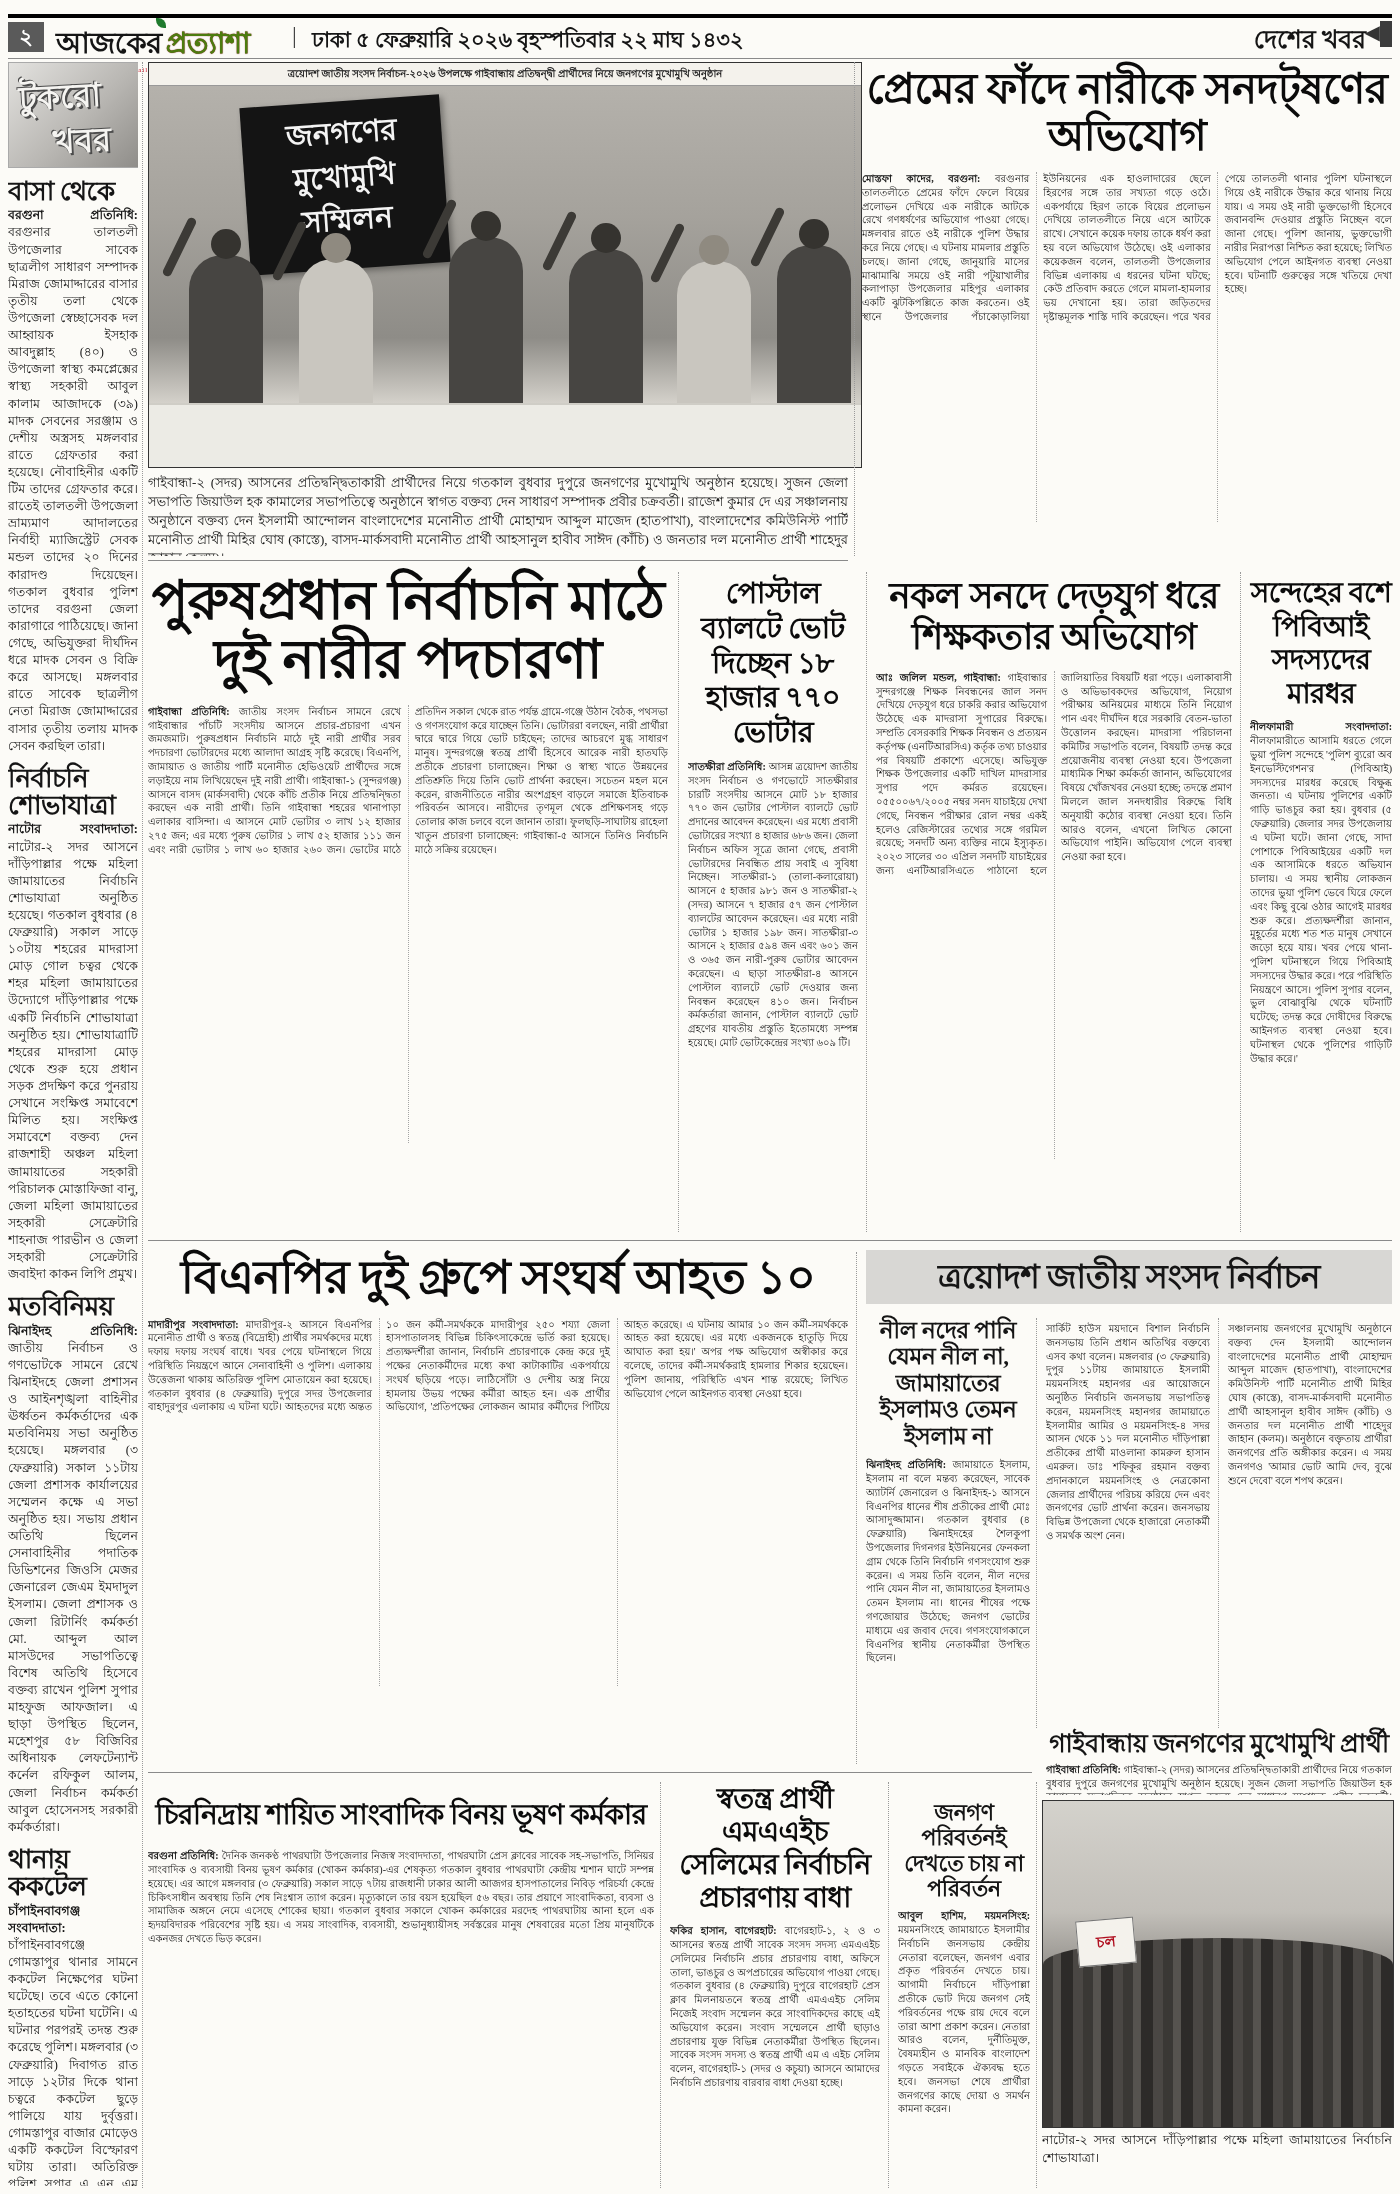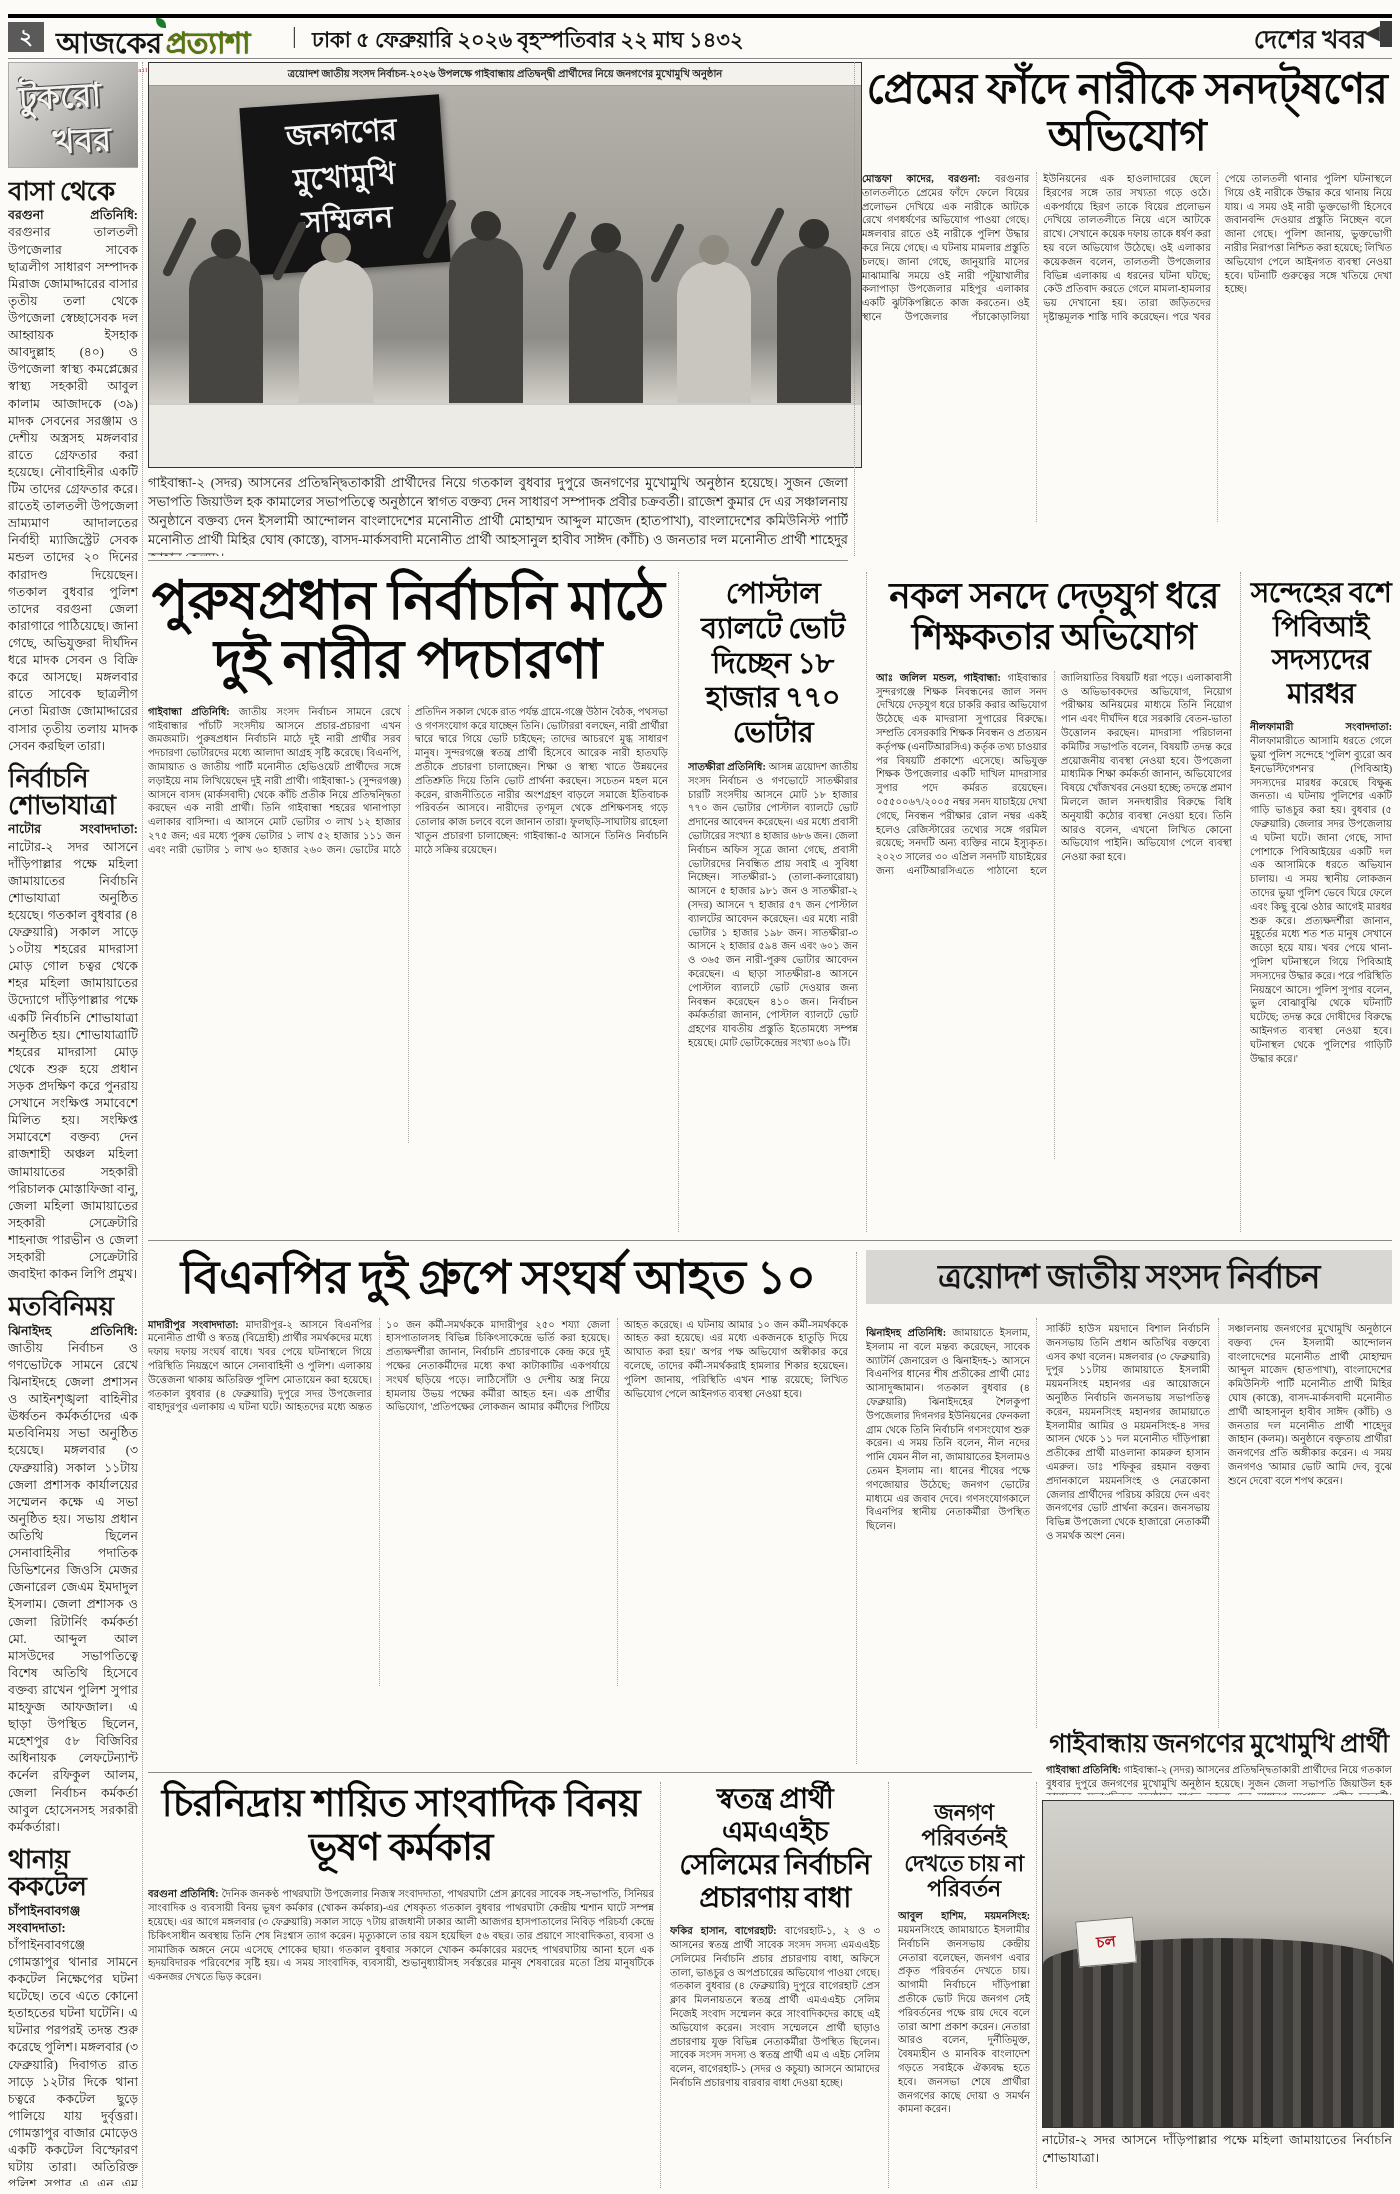--- a/index.html
+++ b/index.html
@@ -170,20 +170,21 @@
     <div class="hl" style="font-size:46px;line-height:1.12;">বিএনপির দুই গ্রুপে সংঘর্ষ আহত ১০</div>
     <div class="art-body cols3" style="height:368px;margin-top:14px;">
       <span class="byline">মাদারীপুর সংবাদদাতা:</span> <span>মাদারীপুর-২ আসনে বিএনপির মনোনীত প্রার্থী ও স্বতন্ত্র (বিদ্রোহী) প্রার্থীর সমর্থকদের মধ্যে দফায় দফায় সংঘর্ষ বাধে। খবর পেয়ে ঘটনাস্থলে গিয়ে পরিস্থিতি নিয়ন্ত্রণে আনে সেনাবাহিনী ও পুলিশ। এলাকায় উত্তেজনা থাকায় অতিরিক্ত পুলিশ মোতায়েন করা হয়েছে। গতকাল বুধবার (৪ ফেব্রুয়ারি) দুপুরে সদর উপজেলার বাহাদুরপুর এলাকায় এ ঘটনা ঘটে। আহতদের মধ্যে অন্তত ১০ জন কর্মী-সমর্থককে মাদারীপুর ২৫০ শয্যা জেলা হাসপাতালসহ বিভিন্ন চিকিৎসাকেন্দ্রে ভর্তি করা হয়েছে। প্রত্যক্ষদর্শীরা জানান, নির্বাচনি প্রচারণাকে কেন্দ্র করে দুই পক্ষের নেতাকর্মীদের মধ্যে কথা কাটাকাটির একপর্যায়ে সংঘর্ষ ছড়িয়ে পড়ে। লাঠিসোঁটা ও দেশীয় অস্ত্র নিয়ে হামলায় উভয় পক্ষের কর্মীরা আহত হন। এক প্রার্থীর অভিযোগ, 'প্রতিপক্ষের লোকজন আমার কর্মীদের পিটিয়ে আহত করেছে। এ ঘটনায় আমার ১০ জন কর্মী-সমর্থককে আহত করা হয়েছে। এর মধ্যে একজনকে হাতুড়ি দিয়ে আঘাত করা হয়।' অপর পক্ষ অভিযোগ অস্বীকার করে বলেছে, তাদের কর্মী-সমর্থকরাই হামলার শিকার হয়েছেন। পুলিশ জানায়, পরিস্থিতি এখন শান্ত রয়েছে; লিখিত অভিযোগ পেলে আইনগত ব্যবস্থা নেওয়া হবে।</span>
     </div>
   </div>
   <div class="vdot" style="left:856px;top:1252px;height:512px;"></div>
 
   <div class="band">ত্রয়োদশ জাতীয় সংসদ নির্বাচন</div>
 
   <div class="abs" style="left:866px;top:1318px;width:164px;height:474px;">
+    <div class="subhl" style="font-size:23px;">নীল নদের পানি যেমন নীল না, জামায়াতের ইসলামও তেমন ইসলাম না</div>
     <div class="art-body" style="height:344px;margin-top:8px;">
       <span class="byline">ঝিনাইদহ প্রতিনিধি:</span> <span>জামায়াতে ইসলাম, ইসলাম না বলে মন্তব্য করেছেন, সাবেক অ্যাটর্নি জেনারেল ও ঝিনাইদহ-১ আসনে বিএনপির ধানের শীষ প্রতীকের প্রার্থী মোঃ আসাদুজ্জামান। গতকাল বুধবার (৪ ফেব্রুয়ারি) ঝিনাইদহের শৈলকুপা উপজেলার দিগনগর ইউনিয়নের ফেনকলা গ্রাম থেকে তিনি নির্বাচনি গণসংযোগ শুরু করেন। এ সময় তিনি বলেন, নীল নদের পানি যেমন নীল না, জামায়াতের ইসলামও তেমন ইসলাম না। ধানের শীষের পক্ষে গণজোয়ার উঠেছে; জনগণ ভোটের মাধ্যমে এর জবাব দেবে। গণসংযোগকালে বিএনপির স্থানীয় নেতাকর্মীরা উপস্থিত ছিলেন।</span>
     </div>
   </div>
   <div class="vdot" style="left:1036px;top:1318px;height:410px;"></div>
   <div class="abs art-body" style="left:1046px;top:1322px;width:164px;height:400px;">
     <span>সার্কিট হাউস ময়দানে বিশাল নির্বাচনি জনসভায় তিনি প্রধান অতিথির বক্তব্যে এসব কথা বলেন। মঙ্গলবার (৩ ফেব্রুয়ারি) দুপুর ১১টায় জামায়াতে ইসলামী ময়মনসিংহ মহানগর এর আয়োজনে অনুষ্ঠিত নির্বাচনি জনসভায় সভাপতিত্ব করেন, ময়মনসিংহ মহানগর জামায়াতে ইসলামীর আমির ও ময়মনসিংহ-৪ সদর আসন থেকে ১১ দল মনোনীত দাঁড়িপাল্লা প্রতীকের প্রার্থী মাওলানা কামরুল হাসান এমরুল। ডাঃ শফিকুর রহমান বক্তব্য প্রদানকালে ময়মনসিংহ ও নেত্রকোনা জেলার প্রার্থীদের পরিচয় করিয়ে দেন এবং জনগণের ভোট প্রার্থনা করেন। জনসভায় বিভিন্ন উপজেলা থেকে হাজারো নেতাকর্মী ও সমর্থক অংশ নেন।</span>
   </div>
   <div class="vdot" style="left:1218px;top:1318px;height:410px;"></div>
   <div class="abs art-body" style="left:1228px;top:1322px;width:164px;height:400px;">
@@ -193,21 +194,21 @@
   <div class="abs" style="left:1046px;top:1730px;width:346px;height:66px;">
     <div class="subhl" style="font-size:25px;">গাইবান্ধায় জনগণের মুখোমুখি প্রার্থী</div>
     <div class="art-body" style="height:32px;margin-top:4px;">
       <span class="byline">গাইবান্ধা প্রতিনিধি:</span> <span>গাইবান্ধা-২ (সদর) আসনের প্রতিদ্বন্দ্বিতাকারী প্রার্থীদের নিয়ে গতকাল বুধবার দুপুরে জনগণের মুখোমুখি অনুষ্ঠান হয়েছে। সুজন জেলা সভাপতি জিয়াউল হক কামালের সভাপতিত্বে অনুষ্ঠানে স্বাগত বক্তব্য দেন সাধারণ সম্পাদক প্রবীর চক্রবর্তী। রাজেশ কুমার দে এর</span>
     </div>
   </div>
 
   <div class="hrule thin" style="left:148px;width:884px;top:1772px;"></div>
 
   <div class="abs" style="left:148px;top:1782px;width:506px;height:406px;">
-    <div class="hl" style="font-size:38px;line-height:1.15;">চিরনিদ্রায় শায়িত সাংবাদিক বিনয় ভূষণ কর্মকার</div>
+    <div class="hl" style="font-size:28px;line-height:1.15;margin-top:17px;">চিরনিদ্রায় শায়িত সাংবাদিক বিনয় ভূষণ কর্মকার</div>
     <div class="art-body" style="height:250px;margin-top:18px;">
       <span class="byline">বরগুনা প্রতিনিধি:</span> <span>দৈনিক জনকণ্ঠ পাথরঘাটা উপজেলার নিজস্ব সংবাদদাতা, পাথরঘাটা প্রেস ক্লাবের সাবেক সহ-সভাপতি, সিনিয়র সাংবাদিক ও ব্যবসায়ী বিনয় ভূষণ কর্মকার (খোকন কর্মকার)-এর শেষকৃত্য গতকাল বুধবার পাথরঘাটা কেন্দ্রীয় শ্মশান ঘাটে সম্পন্ন হয়েছে। এর আগে মঙ্গলবার (৩ ফেব্রুয়ারি) সকাল সাড়ে ৭টায় রাজধানী ঢাকার আলী আজগর হাসপাতালের নিবিড় পরিচর্যা কেন্দ্রে চিকিৎসাধীন অবস্থায় তিনি শেষ নিঃশ্বাস ত্যাগ করেন। মৃত্যুকালে তার বয়স হয়েছিল ৫৬ বছর। তার প্রয়াণে সাংবাদিকতা, ব্যবসা ও সামাজিক অঙ্গনে নেমে এসেছে শোকের ছায়া। গতকাল বুধবার সকালে খোকন কর্মকারের মরদেহ পাথরঘাটায় আনা হলে এক হৃদয়বিদারক পরিবেশের সৃষ্টি হয়। এ সময় সাংবাদিক, ব্যবসায়ী, শুভানুধ্যায়ীসহ সর্বস্তরের মানুষ শেষবারের মতো প্রিয় মানুষটিকে একনজর দেখতে ভিড় করেন।</span>
     </div>
   </div>
   <div class="vdot" style="left:660px;top:1782px;height:406px;"></div>
 
   <div class="abs" style="left:670px;top:1782px;width:210px;height:406px;">
     <div class="hl" style="font-size:28px;line-height:1.18;">স্বতন্ত্র প্রার্থী এমএএইচ সেলিমের নির্বাচনি প্রচারণায় বাধা</div>
     <div class="art-body" style="height:244px;margin-top:10px;">
       <span class="byline">ফকির হাসান, বাগেরহাট:</span> <span>বাগেরহাট-১, ২ ও ৩ আসনের স্বতন্ত্র প্রার্থী সাবেক সংসদ সদস্য এমএএইচ সেলিমের নির্বাচনি প্রচার প্রচারণায় বাধা, অফিসে তালা, ভাঙচুর ও অপপ্রচারের অভিযোগ পাওয়া গেছে। গতকাল বুধবার (৪ ফেব্রুয়ারি) দুপুরে বাগেরহাট প্রেস ক্লাব মিলনায়তনে স্বতন্ত্র প্রার্থী এমএএইচ সেলিম নিজেই সংবাদ সম্মেলন করে সাংবাদিকদের কাছে এই অভিযোগ করেন। সংবাদ সম্মেলনে প্রার্থী ছাড়াও প্রচারণায় যুক্ত বিভিন্ন নেতাকর্মীরা উপস্থিত ছিলেন। সাবেক সংসদ সদস্য ও স্বতন্ত্র প্রার্থী এম এ এইচ সেলিম বলেন, বাগেরহাট-১ (সদর ও কচুয়া) আসনে আমাদের নির্বাচনি প্রচারণায় বারবার বাধা দেওয়া হচ্ছে।</span>

